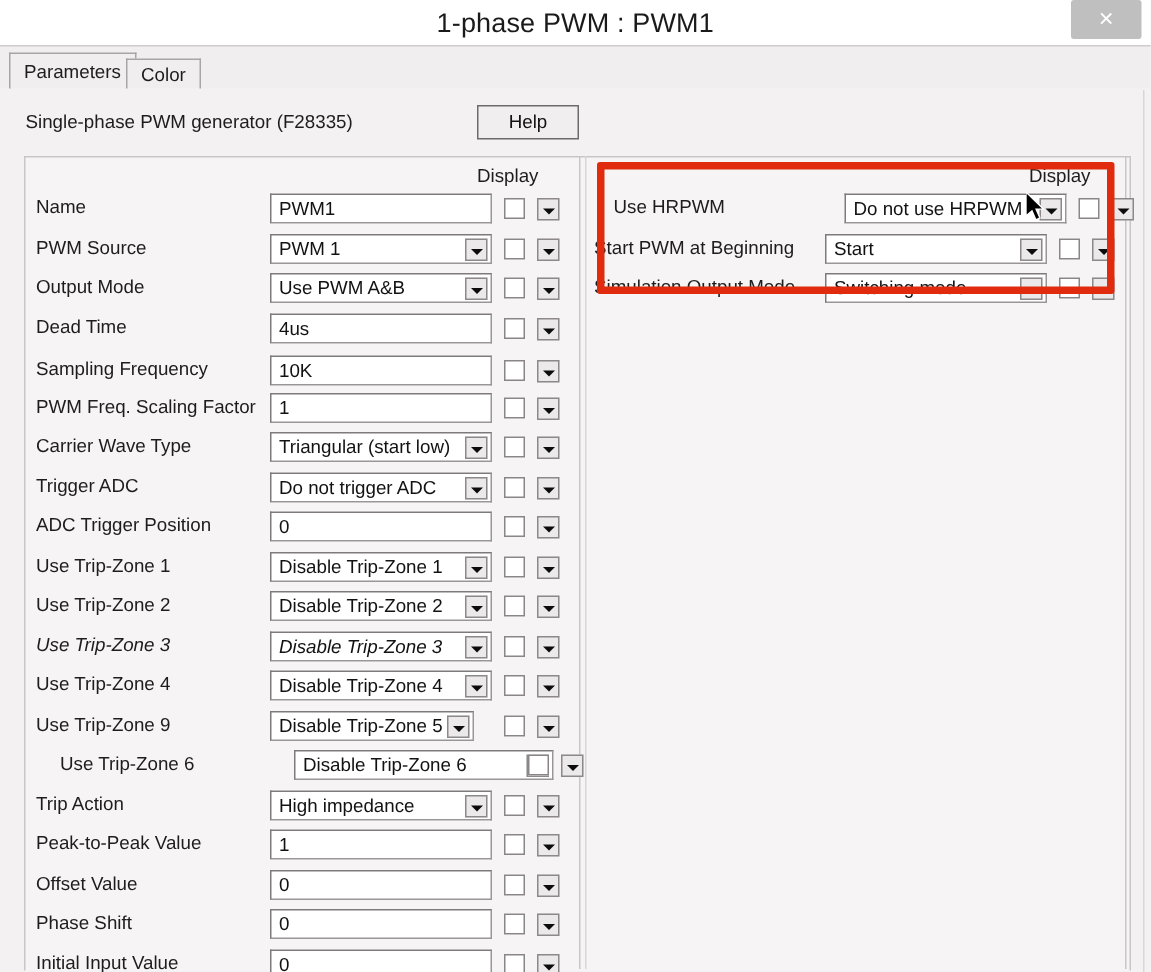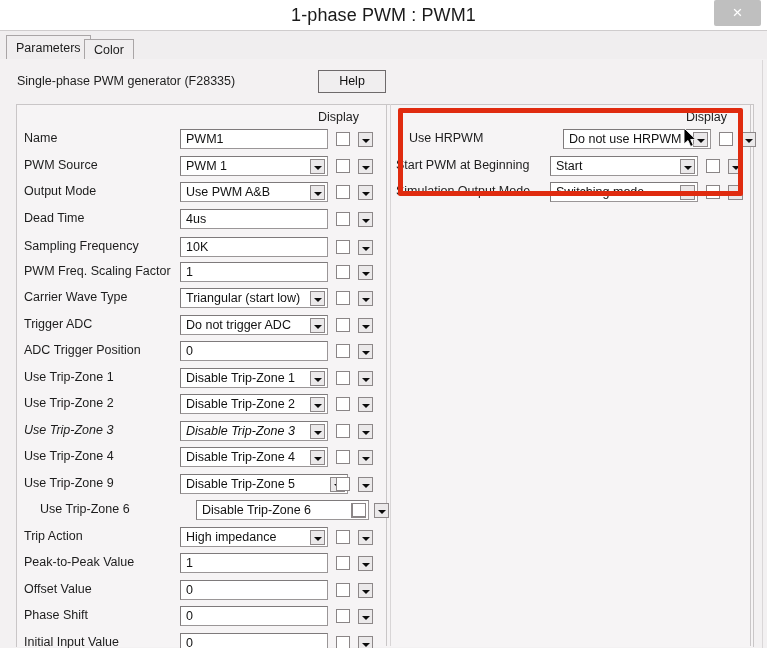--- a/index.html
+++ b/index.html
@@ -261,21 +261,21 @@
         <div class="row-label">Use Trip-Zone 4</div>
         <div class="field" style="left: 156px; top: 0px; width: 148px;">
           <span class="val">Disable Trip-Zone 4</span>
           <div class="combo-arrow"></div>
         </div>
         <div class="chk" style="left: 312px; top: 3px;"></div>
         <div class="minibtn" style="left: 334px; top: 3px;"></div>
       </div>
       <div class="row" style="left: 24px; top: 473.5px; width: 360px;">
         <div class="row-label">Use Trip-Zone 9</div>
-        <div class="field" style="left: 156px; top: 0px; width: 168px; text-align: center;">
+        <div class="field" style="left: 156px; top: 0px; width: 136px; text-align: center;">
           <span class="val">Disable Trip-Zone 5</span>
           <div class="combo-arrow"></div>
         </div>
         <div class="chk" style="left: 312px; top: 3px;"></div>
         <div class="minibtn" style="left: 334px; top: 3px;"></div>
       </div>
       <div class="row" style="left: 24px; top: 500px; width: 360px; margin-left: 16px;">
         <div class="row-label">Use Trip-Zone 6</div>
         <div class="field" style="left: 156px; top: 0px; width: 173px;">
           <span class="val">Disable Trip-Zone 6</span>

